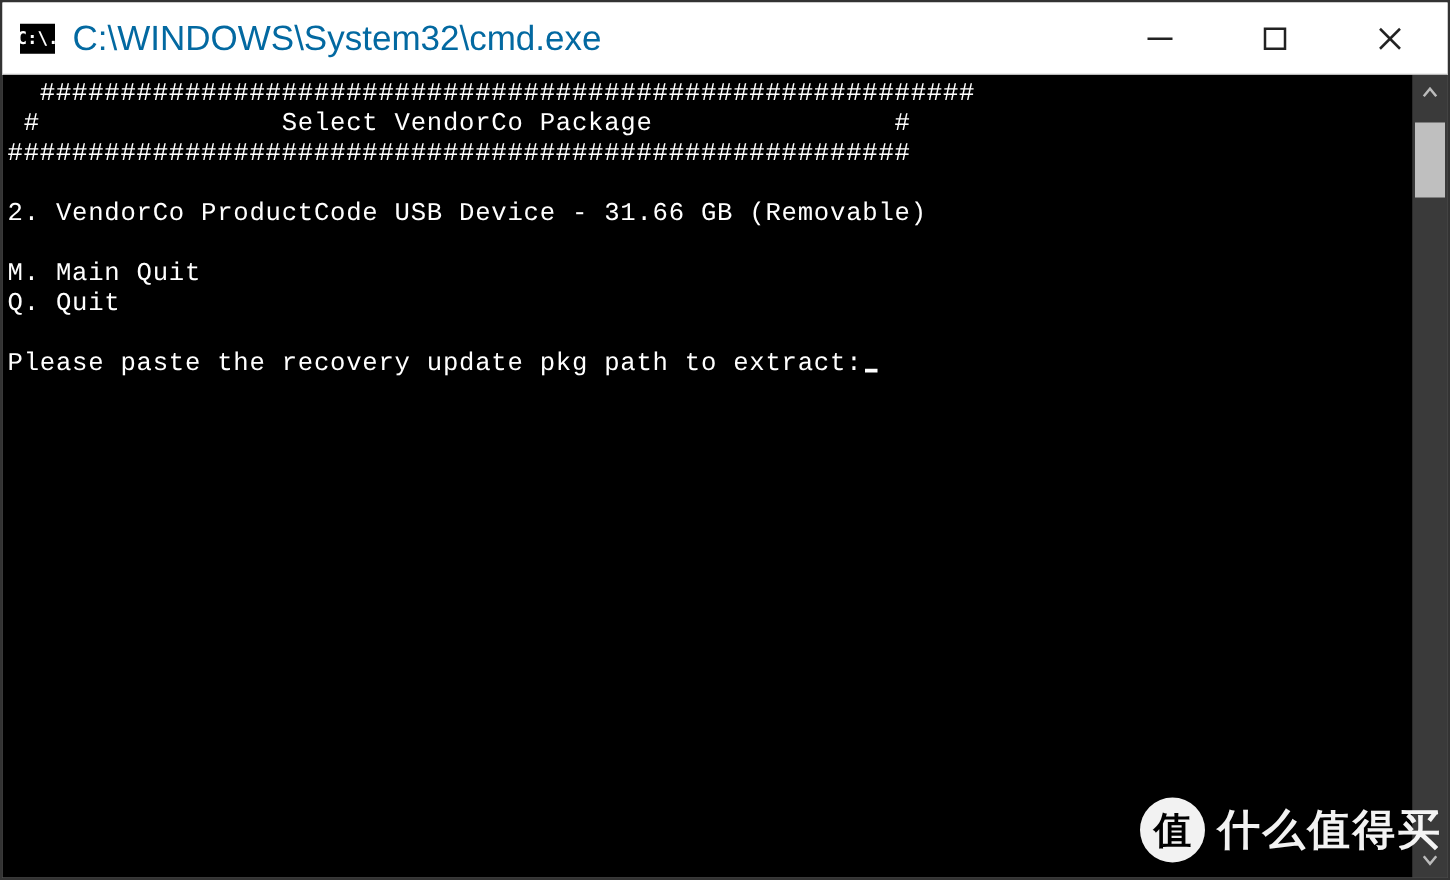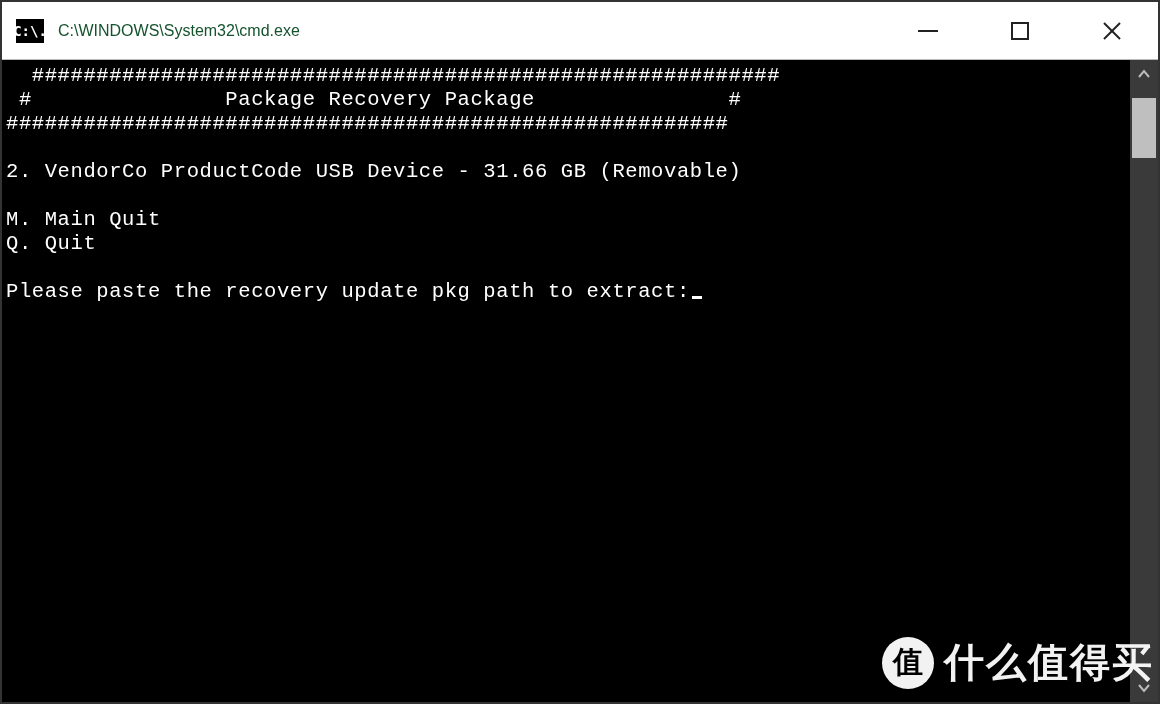--- a/index.html
+++ b/index.html
@@ -38,22 +38,22 @@
     display: flex;
     align-items: center;
     justify-content: center;
     color: #fff;
     font-family: "Consolas", monospace;
     font-size: 14px;
     font-weight: bold;
   }
   .title-text {
     font-family: "Segoe UI", Arial, sans-serif;
-    font-size: 16px;
-    color: #14532d;
+    font-size: 28px;
+    color: #0369a1;
     flex: 1;
   }
   .win-controls {
     display: flex;
     height: 100%;
   }
   .win-btn {
     width: 92px;
     height: 100%;
     display: flex;
@@ -139,21 +139,21 @@
     display: flex;
     align-items: center;
     justify-content: center;
     font-family: "SimSun","宋体",serif;
     font-size: 30px;
     font-weight: bold;
   }
   .watermark-text {
     color: #fff;
     font-family: Liberation Mono, monospace;
-    font-size: 40px;
+    font-size: 34px;
     font-weight: 600;
     letter-spacing: 2px;
   }
 </style>
 </head>
 <body>
 
 <div class="window">
 
   <div class="titlebar">
@@ -176,21 +176,21 @@
         <svg width="26" height="26" viewBox="0 0 26 26">
             <line x1="5" y1="5" x2="21" y2="21" stroke="#222" stroke-width="2"></line>
             <line x1="21" y1="5" x2="5" y2="21" stroke="#222" stroke-width="2"></line>
           </svg>
       </div>
     </div>
   </div>
 
   <div class="client-area">
     <div class="terminal"><span>  ##########################################################</span>
-<span> #               Package Recovery Package               #</span>
+<span> #               Select VendorCo Package               #</span>
 <span>########################################################</span>
 
 <span>2. VendorCo ProductCode USB Device - 31.66 GB (Removable)</span>
 
 <span>M. Main Quit</span>
 <span>Q. Quit</span>
 
 <span>Please paste the recovery update pkg path to extract:</span><span class="cursor"></span></div>
 
     <div class="scrollbar">

